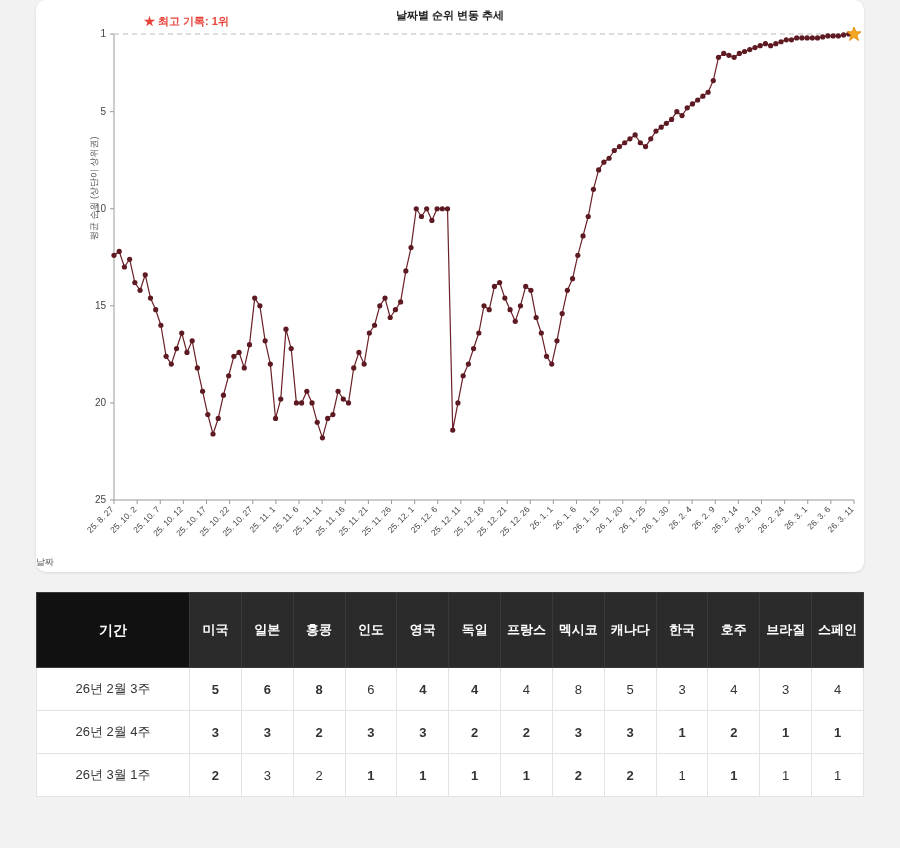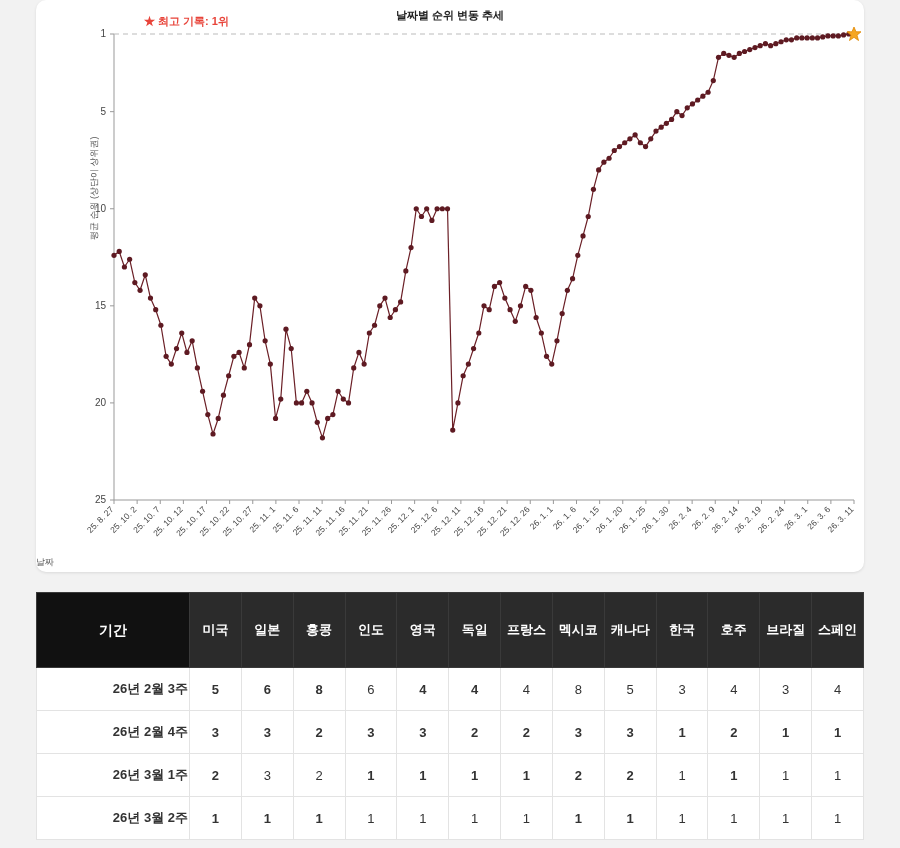--- a/index.html
+++ b/index.html
@@ -103,25 +103,24 @@
   }
   table.rank-table td {
     border: 1px solid #e3e3e3;
     height: 40px;
     text-align: center;
     vertical-align: middle;
     color: #333;
     background: #fff;
   }
   table.rank-table td.period {
-    text-align: right;
+    text-align: center;
     font-size: 13px;
     color: #333;
     background: #fff;
-    font-weight: bold;
   }
   td.v-bold { font-weight: bold; }
   td.tint-pink { background: #fbe4e4; }
   td.tint-pink-l { background: #fdeeee; }
   td.tint-blue { background: #e3ecfb; }
   td.tint-white { background: #ffffff; }
 </style>
 </head>
 <body>
 
@@ -424,33 +423,17 @@
             <td class="tint-pink-l v-bold">1</td>
             <td class="tint-pink-l v-bold">1</td>
             <td class="tint-pink-l v-bold">1</td>
             <td class="tint-pink v-bold">2</td>
             <td class="tint-pink v-bold">2</td>
             <td class="tint-white">1</td>
             <td class="tint-pink-l v-bold">1</td>
             <td class="tint-white">1</td>
             <td class="tint-white">1</td>
           </tr>
-          <tr>
-            <td class="period">26년 3월 2주</td>
-            <td class="tint-pink-l v-bold">1</td>
-            <td class="tint-pink-l v-bold">1</td>
-            <td class="tint-pink-l v-bold">1</td>
-            <td class="tint-white">1</td>
-            <td class="tint-white">1</td>
-            <td class="tint-white">1</td>
-            <td class="tint-white">1</td>
-            <td class="tint-pink-l v-bold">1</td>
-            <td class="tint-pink-l v-bold">1</td>
-            <td class="tint-white">1</td>
-            <td class="tint-white">1</td>
-            <td class="tint-white">1</td>
-            <td class="tint-white">1</td>
-          </tr>
         </tbody>
     </table>
   </div>
 
 </div>
 
 </body></html>

